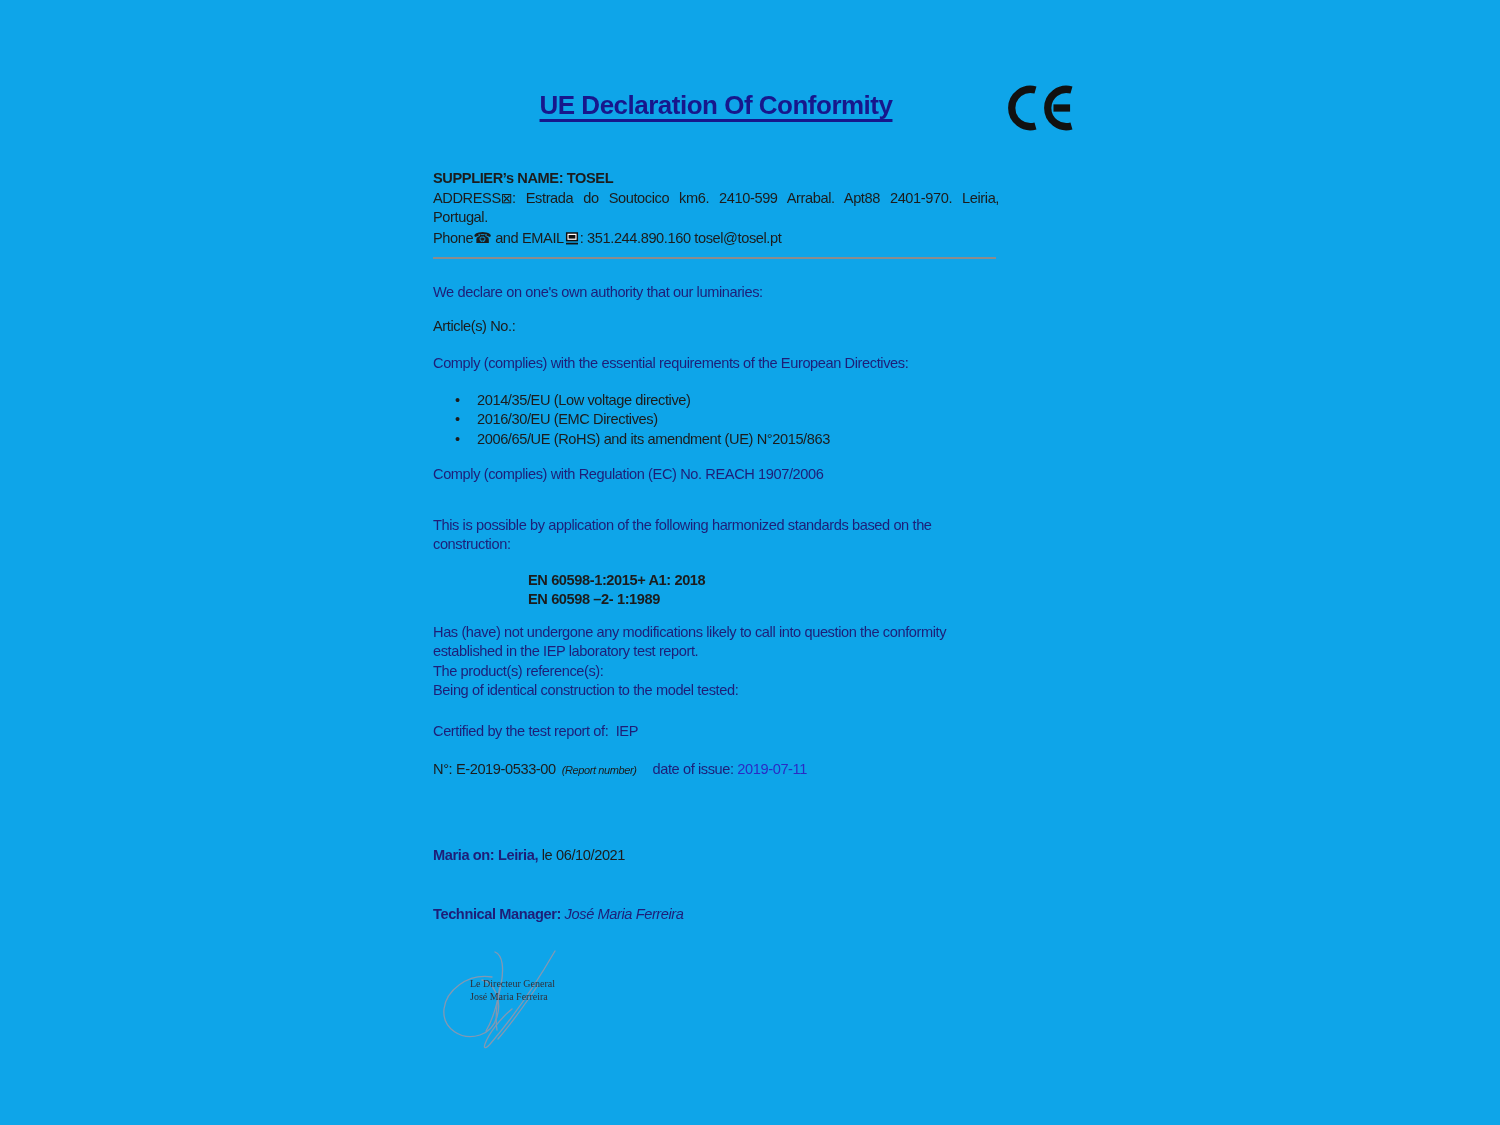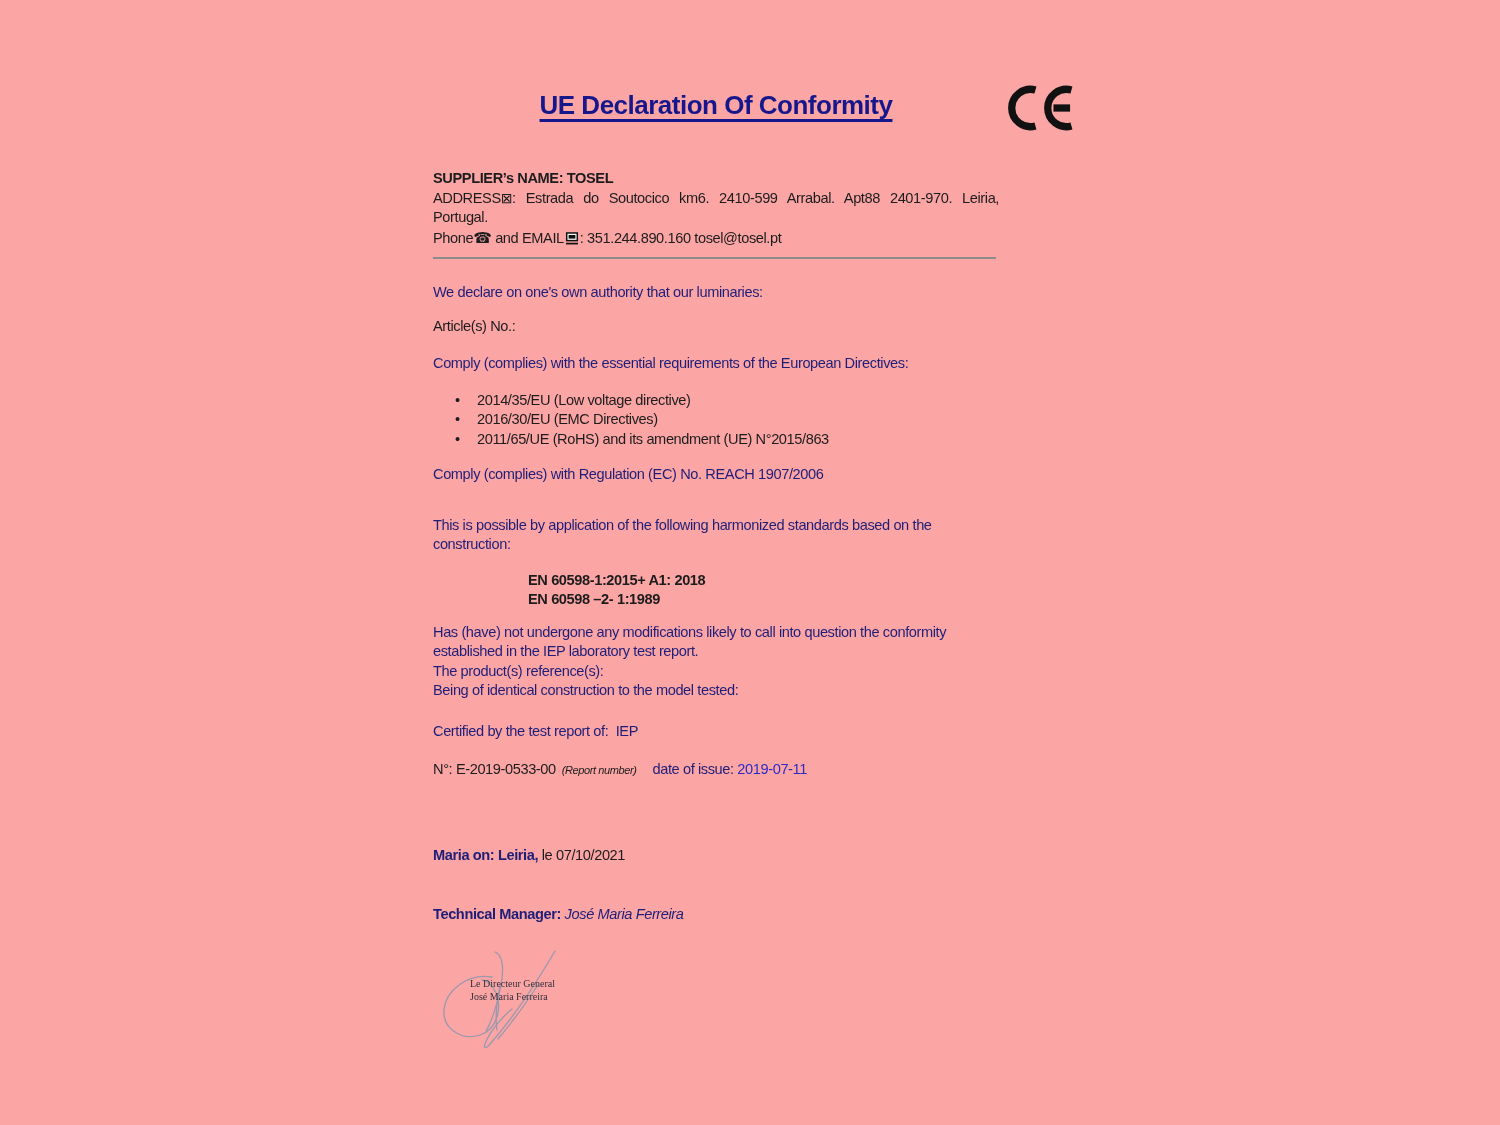--- a/index.html
+++ b/index.html
@@ -1,17 +1,17 @@
 <!DOCTYPE html>
 <html><head>
 <meta charset="utf-8">
 <style>
   html,body{margin:0;padding:0;background:#ffffff;}
   .page{
-    position:relative;width:1500px;height:1125px;background:#fca5a5;overflow:hidden;
+    position:relative;width:1500px;height:1125px;background:#0ea5e9;overflow:hidden;
     font-family:"Liberation Sans",sans-serif;font-size:14.6px;letter-spacing:-0.4px;
     line-height:19.4px;color:#1c1c1c;
   }
   .abs{position:absolute;left:433px;width:566px;}
   .navy{color:#1e1e78;}
   .black{color:#1c1c1c;}
   .bold{font-weight:bold;}
   .italic{font-style:italic;}
   .title{
     top:88px;text-align:center;font-size:26px;font-weight:bold;letter-spacing:-0.5px;
@@ -97,21 +97,21 @@
     <li>
       <span class="blt">•</span>
       <span>2014/35/EU (Low voltage directive)</span>
     </li>
     <li>
       <span class="blt">•</span>
       <span>2016/30/EU (EMC Directives)</span>
     </li>
     <li>
       <span class="blt">•</span>
-      <span>2011/65/UE (RoHS) and its amendment (UE) N°2015/863</span>
+      <span>2006/65/UE (RoHS) and its amendment (UE) N°2015/863</span>
     </li>
   </ul>
 
   <div class="abs comply-reach navy">Comply (complies) with Regulation (EC) No. REACH 1907/2006</div>
 
   <div class="abs harmonized navy">This is possible by application of the following harmonized standards based on the construction:</div>
 
   <div class="abs standards">
     <div>EN 60598-1:2015+ A1: 2018</div>
     <div>EN 60598 –2- 1:1989</div>
@@ -123,21 +123,21 @@
     <div>Being of identical construction to the model tested:</div>
   </div>
 
   <div class="abs certified navy">Certified by the test report of:  IEP</div>
 
   <div class="abs report">
     <span class="num">N°: E-2019-0533-00</span><span class="note">(Report number)</span><span class="doi navy">date of issue:</span> <span class="doi-val">2019-07-11</span>
   </div>
 
   <div class="abs made-on">
-    <span class="bold navy">Maria on: Leiria,</span><span class="black"> le 07/10/2021</span>
+    <span class="bold navy">Maria on: Leiria,</span><span class="black"> le 06/10/2021</span>
   </div>
 
   <div class="abs tech">
     <span class="bold navy">Technical Manager:</span><span class="italic navy"> José Maria Ferreira</span>
   </div>
 
   <div class="sig">
     <svg width="135" height="110" viewBox="0 0 135 110" aria-hidden="true">
       <g fill="none" stroke="#9097ad" stroke-width="1.3" opacity="0.9" stroke-linecap="round">
         <path d="M58 6 C66 9 67 23 64 39 C60 59 54 77 49 85"></path>

